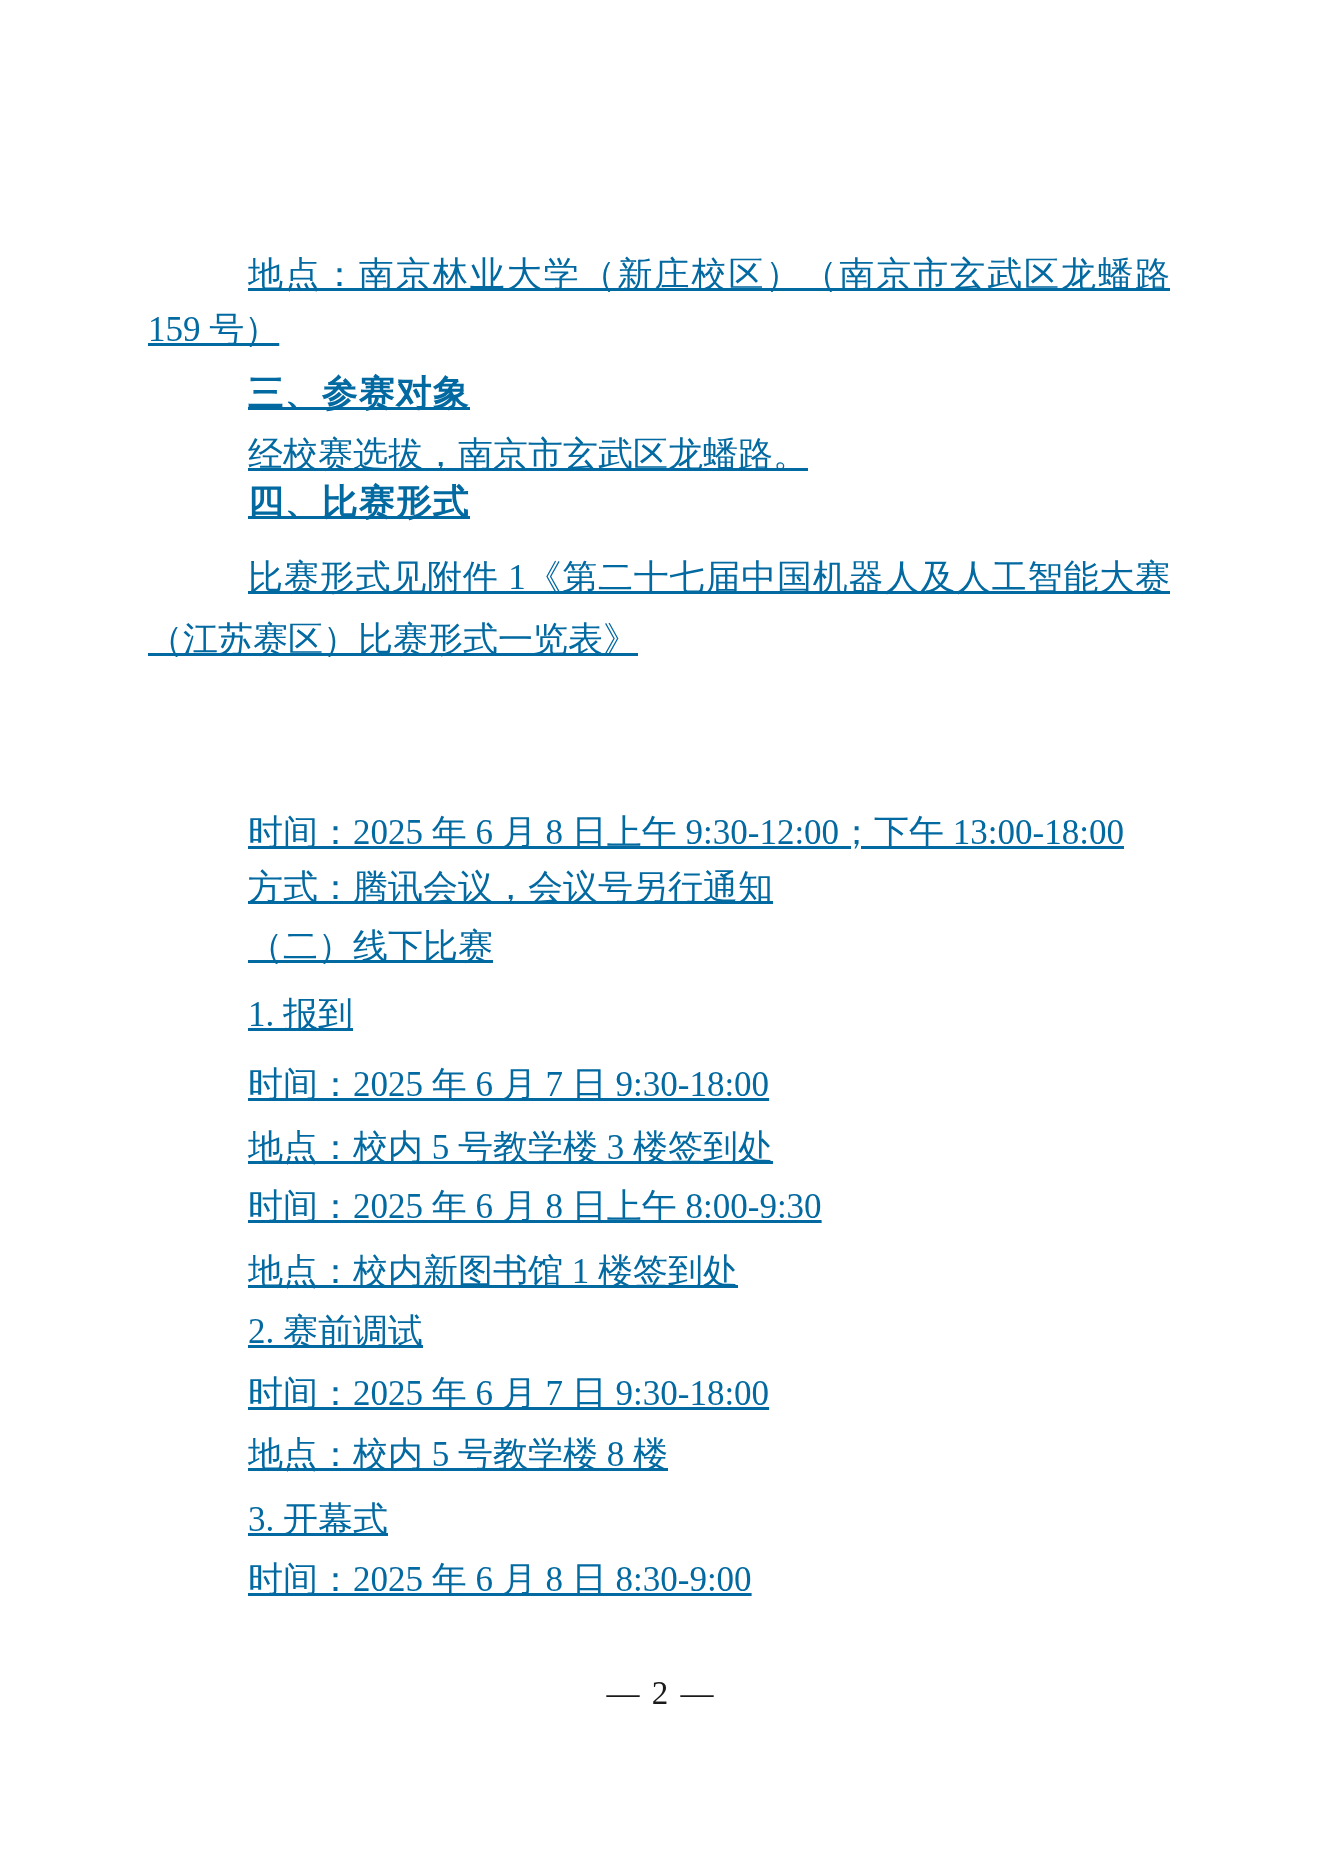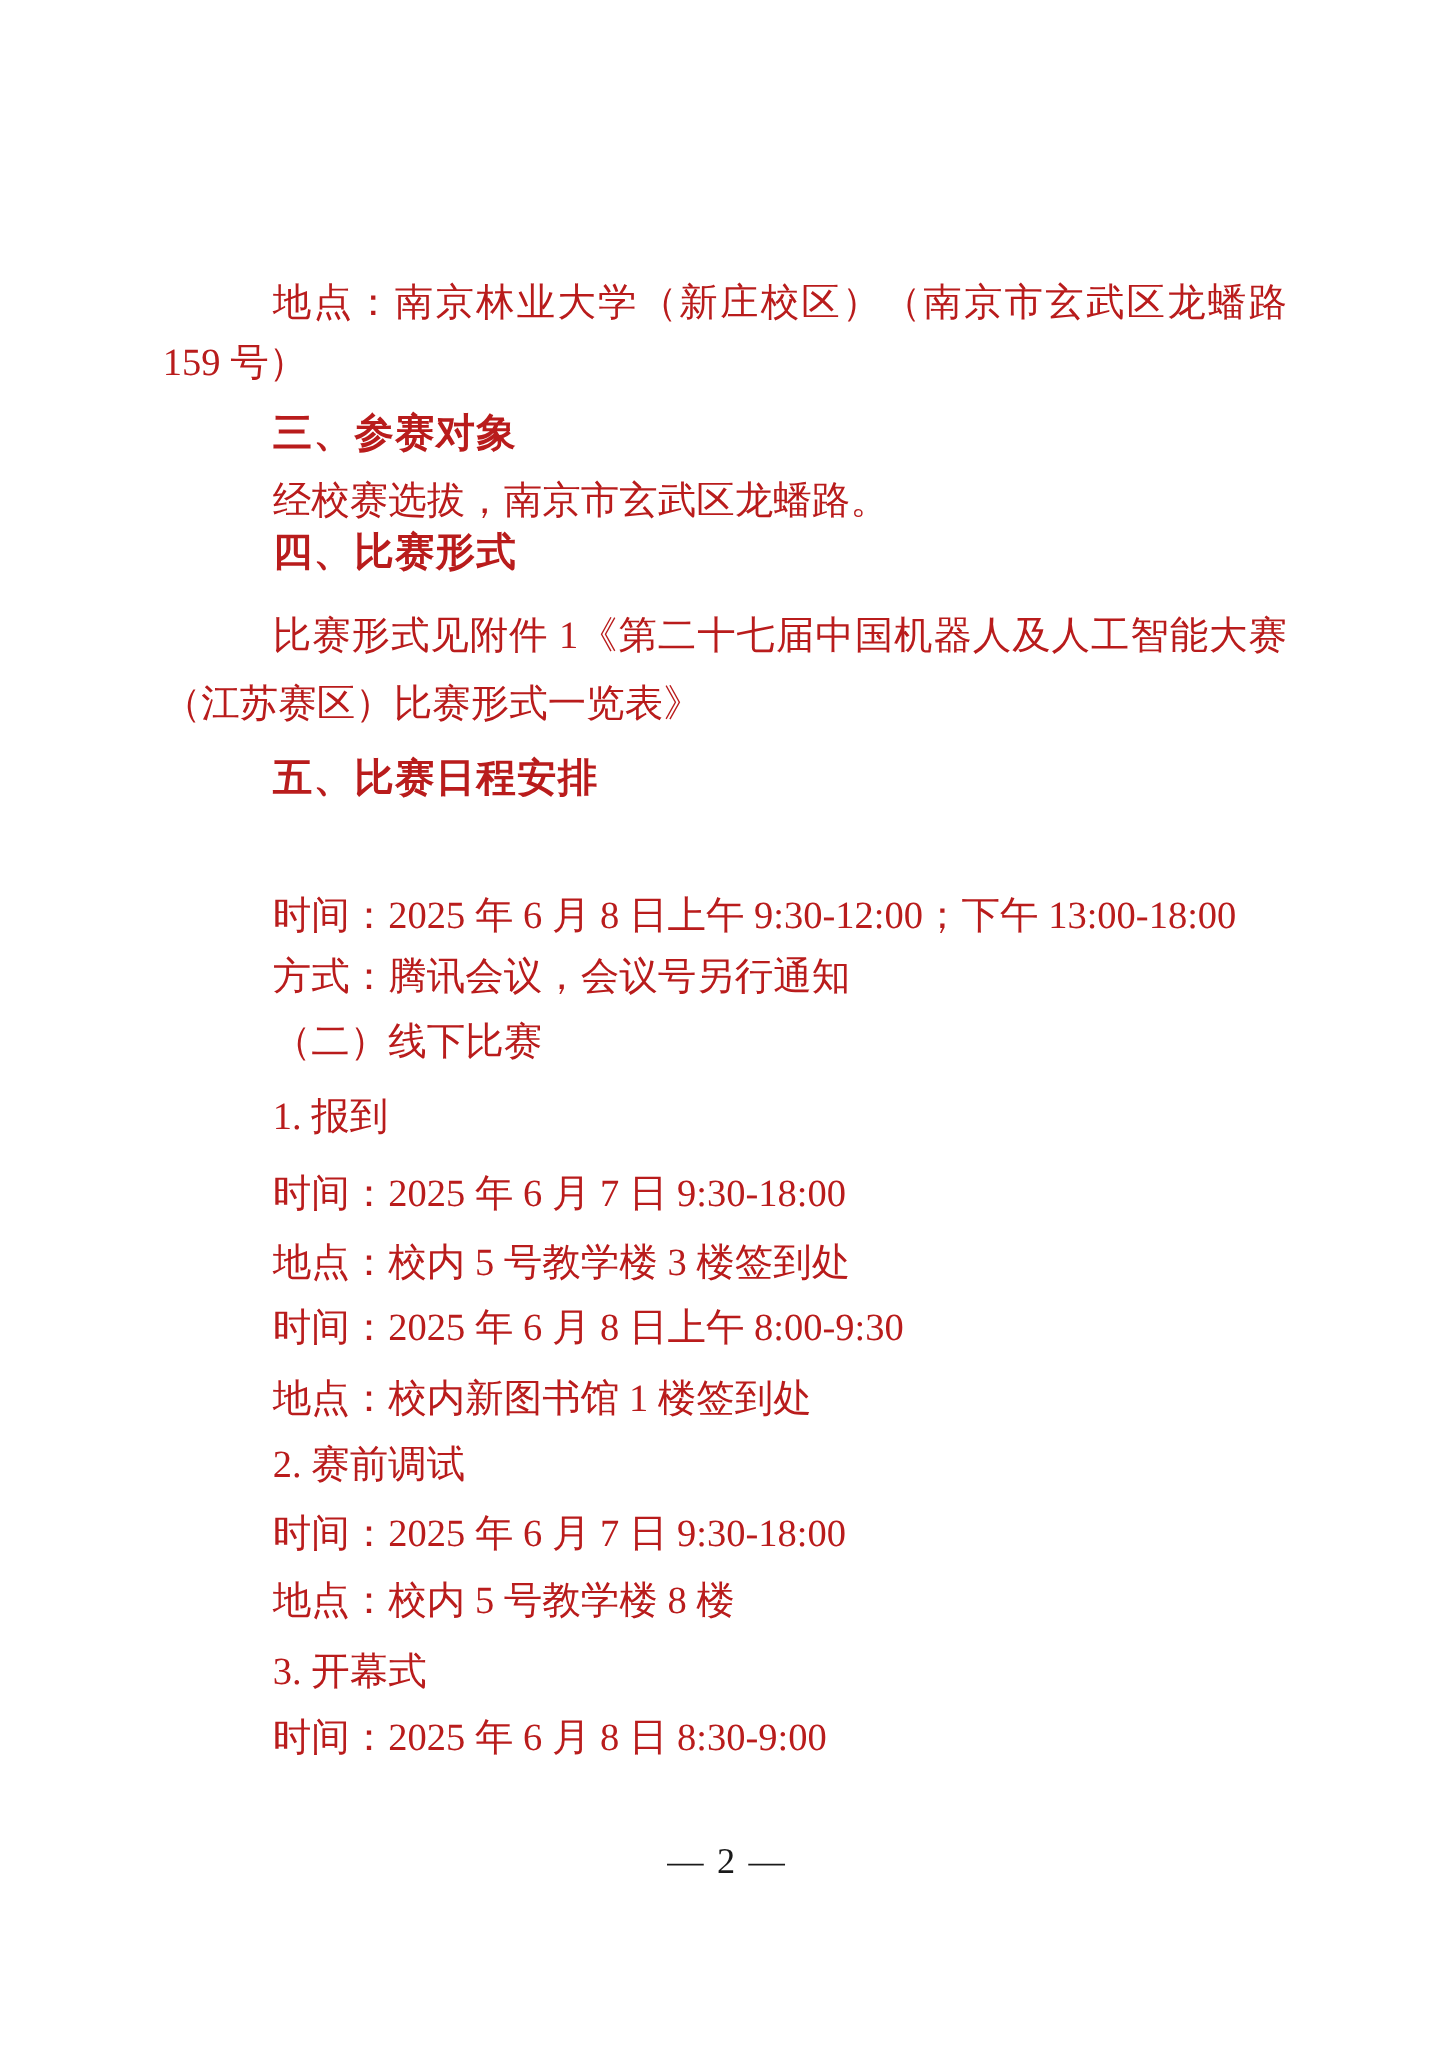--- a/index.html
+++ b/index.html
@@ -13,22 +13,23 @@
   .page {
     position: absolute; left: 0; top: 0;
     width: 1322px; height: 1870px;
     background: #ffffff; color: #1a1a1a;
   }
   .line {
     position: absolute;
     left: 148px; width: 1022px; height: 62px;
     line-height: 62px;
     font-size: 35px;
-    color: #b91c1c;
+    color: #0369a1;
     white-space: nowrap;
+    text-decoration: underline;
   }
   .indent { text-indent: 100px; }
   .fullline {
     white-space: normal;
     text-align: justify;
     text-align-last: justify;
     text-justify: inter-character;
   }
   .heading {
     font-family: "Liberation Sans", sans-serif;
@@ -55,21 +56,20 @@
 
 <div class="page">
 
   <div class="line indent fullline" style="top:244px">地点：南京林业大学（新庄校区）（南京市玄武区龙蟠路</div>
   <div class="line" style="top:299px">159 号）</div>
   <div class="line indent heading" style="top:362px">三、参赛对象</div>
   <div class="line indent" style="top:424px">经校赛选拔，南京市玄武区龙蟠路。</div>
   <div class="line indent heading" style="top:471px">四、比赛形式</div>
   <div class="line indent fullline" style="top:547px">比赛形式见附件 1《第二十七届中国机器人及人工智能大赛</div>
   <div class="line" style="top:609px">（江苏赛区）比赛形式一览表》</div>
-  <div class="line indent heading" style="top:676px">五、比赛日程安排</div>
   <div class="line indent" style="top:802px">时间：2025 年 6 月 8 日上午 9:30-12:00；下午 13:00-18:00</div>
   <div class="line indent" style="top:857px">方式：腾讯会议，会议号另行通知</div>
   <div class="line indent sub" style="top:916px">（二）线下比赛</div>
   <div class="line indent" style="top:984px">1. 报到</div>
   <div class="line indent" style="top:1054px">时间：2025 年 6 月 7 日 9:30-18:00</div>
   <div class="line indent" style="top:1117px">地点：校内 5 号教学楼 3 楼签到处</div>
   <div class="line indent" style="top:1176px">时间：2025 年 6 月 8 日上午 8:00-9:30</div>
   <div class="line indent" style="top:1241px">地点：校内新图书馆 1 楼签到处</div>
   <div class="line indent" style="top:1301px">2. 赛前调试</div>
   <div class="line indent" style="top:1363px">时间：2025 年 6 月 7 日 9:30-18:00</div>

